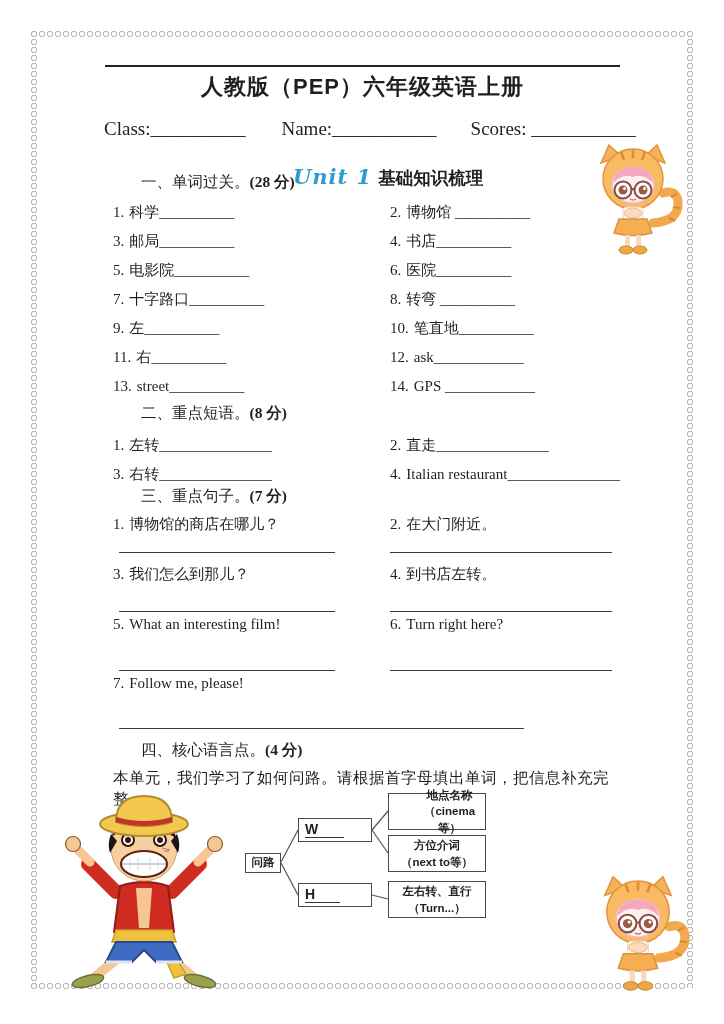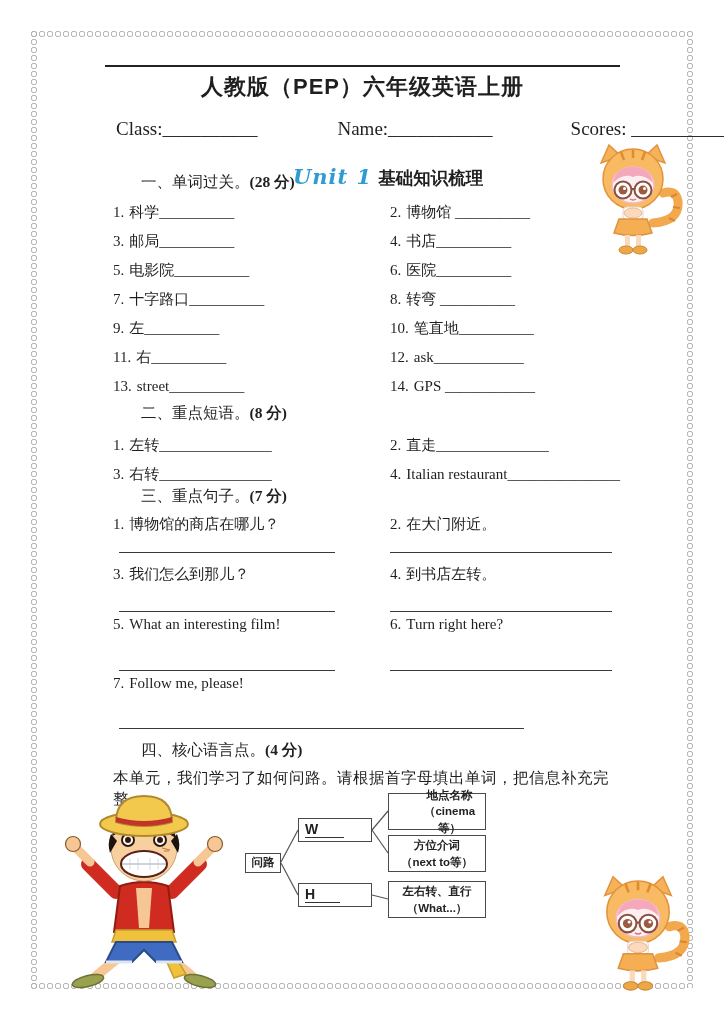--- a/index.html
+++ b/index.html
@@ -13,21 +13,21 @@
     background-size:8px 8px;opacity:.9;}
   .scallop.top{left:30px;top:30px;width:658px;height:8px;}
   .scallop.bottom{left:30px;top:982px;width:658px;height:8px;}
   .scallop.left{left:30px;top:30px;width:8px;height:958px;}
   .scallop.right{left:686px;top:30px;width:8px;height:958px;}
 
   .title-rule{position:absolute;left:105px;top:65px;width:515px;height:2px;background:#222;}
   .page-title{position:absolute;left:105px;top:72px;width:515px;text-align:center;
     font-family:"Liberation Sans","DejaVu Sans",sans-serif;font-weight:bold;font-size:22px;letter-spacing:1px;}
 
-  .meta-row{position:absolute;left:116px;top:118px;width:502px;font-size:19px;display:flex;gap:44px;}
+  .meta-row{position:absolute;left:104px;top:118px;width:502px;font-size:19px;display:flex;}
   .meta-item{white-space:pre;}
   .meta-item.m2{margin-left:36px;}
   .meta-item.m3{margin-left:34px;}
   .blank{white-space:pre;letter-spacing:0;}
 
   .sec-head{font-size:15.5px;margin-left:28px;}
   .sec-head .pts{font-weight:bold;font-family:"Liberation Serif","DejaVu Serif",serif;}
 
   .sec1-head{position:absolute;left:113px;top:172px;width:507px;}
   .unit-banner{position:absolute;left:180px;top:-8px;white-space:nowrap;}
@@ -203,21 +203,21 @@
     <div class="dbox leaf leaf1">
         <div>地点名称</div>
         <div>（cinema等）</div>
       </div>
     <div class="dbox leaf leaf2">
         <div>方位介词</div>
         <div>（next to等）</div>
       </div>
     <div class="dbox leaf leaf3">
         <div>左右转、直行</div>
-        <div>（What...）</div>
+        <div>（Turn...）</div>
       </div>
   </div>
 
   <svg class="mascot cat-top" viewBox="0 0 100 116">
     <path d="M70 80 Q97 78 95 58 Q93 46 80 50" fill="none" stroke="#f2a94e" stroke-width="9" stroke-linecap="round"></path>
     <path d="M86 75 l6 3 M90 64 l7 1 M88 54 l6 -3" stroke="#d9882f" stroke-width="2" fill="none"></path>
     <path d="M18 20 L26 2 L38 13 Z" fill="#f6b258" stroke="#e2933c" stroke-width="1.5"></path>
     <path d="M82 20 L74 2 L62 13 Z" fill="#f6b258" stroke="#e2933c" stroke-width="1.5"></path>
     <circle cx="50" cy="36" r="30" fill="#f8ba62" stroke="#e2933c" stroke-width="1.5"></circle>
     <path d="M38 9 l3 8 M50 7 l0 8 M62 9 l-3 8" stroke="#e08c2e" stroke-width="2.5" fill="none"></path>

